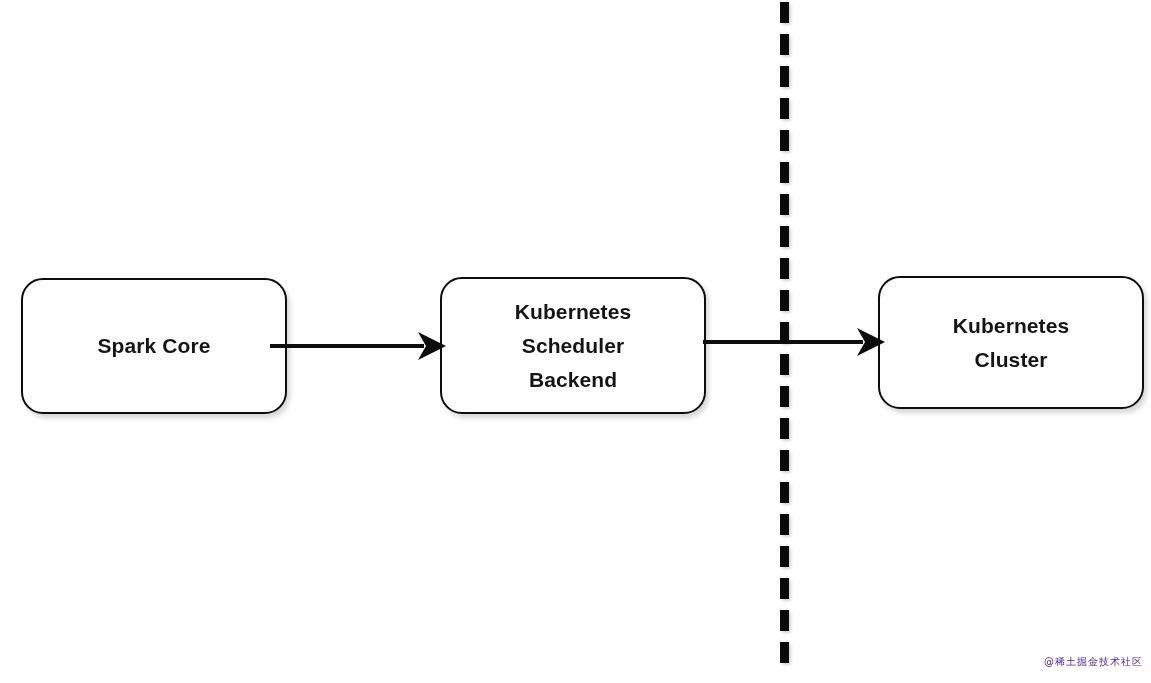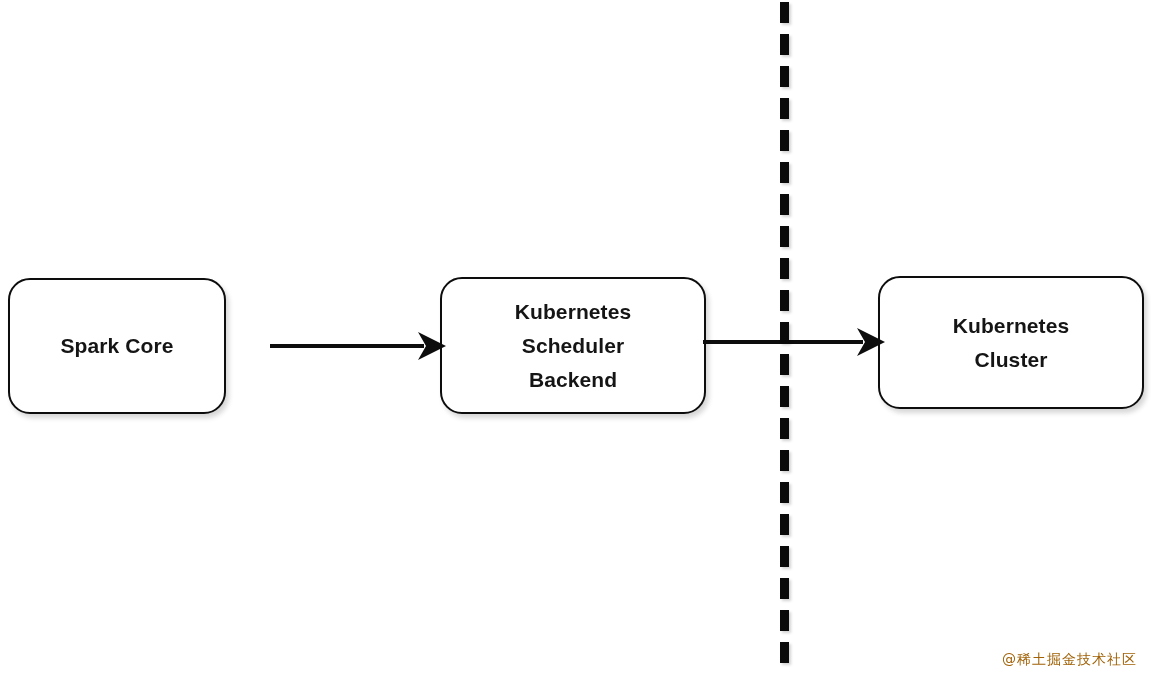--- a/index.html
+++ b/index.html
@@ -34,23 +34,23 @@
     font-weight: bold;
     font-size: 21px;
     line-height: 34px;
     color: #151515;
     text-align: center;
     letter-spacing: 0.1px;
     white-space: pre-line;
     user-select: none;
   }
   #node-spark-core {
-    left: 8px;
+    left: 21px;
     top: 278px;
-    width: 218px;
+    width: 266px;
     height: 136px;
   }
   #node-k8s-scheduler-backend {
     left: 440px;
     top: 277px;
     width: 266px;
     height: 137px;
   }
   #node-k8s-cluster {
     left: 878px;
@@ -84,25 +84,25 @@
   .divider-dash {
     position: absolute;
     left: 0;
     width: 9px;
     height: 21px;
     background: #0a0a0a;
     box-shadow: 2px 2px 3px rgba(0, 0, 0, 0.18);
   }
   #watermark {
     position: absolute;
-    right: 14px;
+    right: 8px;
     bottom: 14px;
     font-family: "DejaVu Sans", "Liberation Sans", sans-serif;
-    font-size: 14px;
-    color: #a16207;
+    font-size: 10px;
+    color: #4c1d95;
     letter-spacing: 1px;
     user-select: none;
     white-space: nowrap;
   }
 </style>
 </head>
 <body>
 
 <div id="canvas">
 

